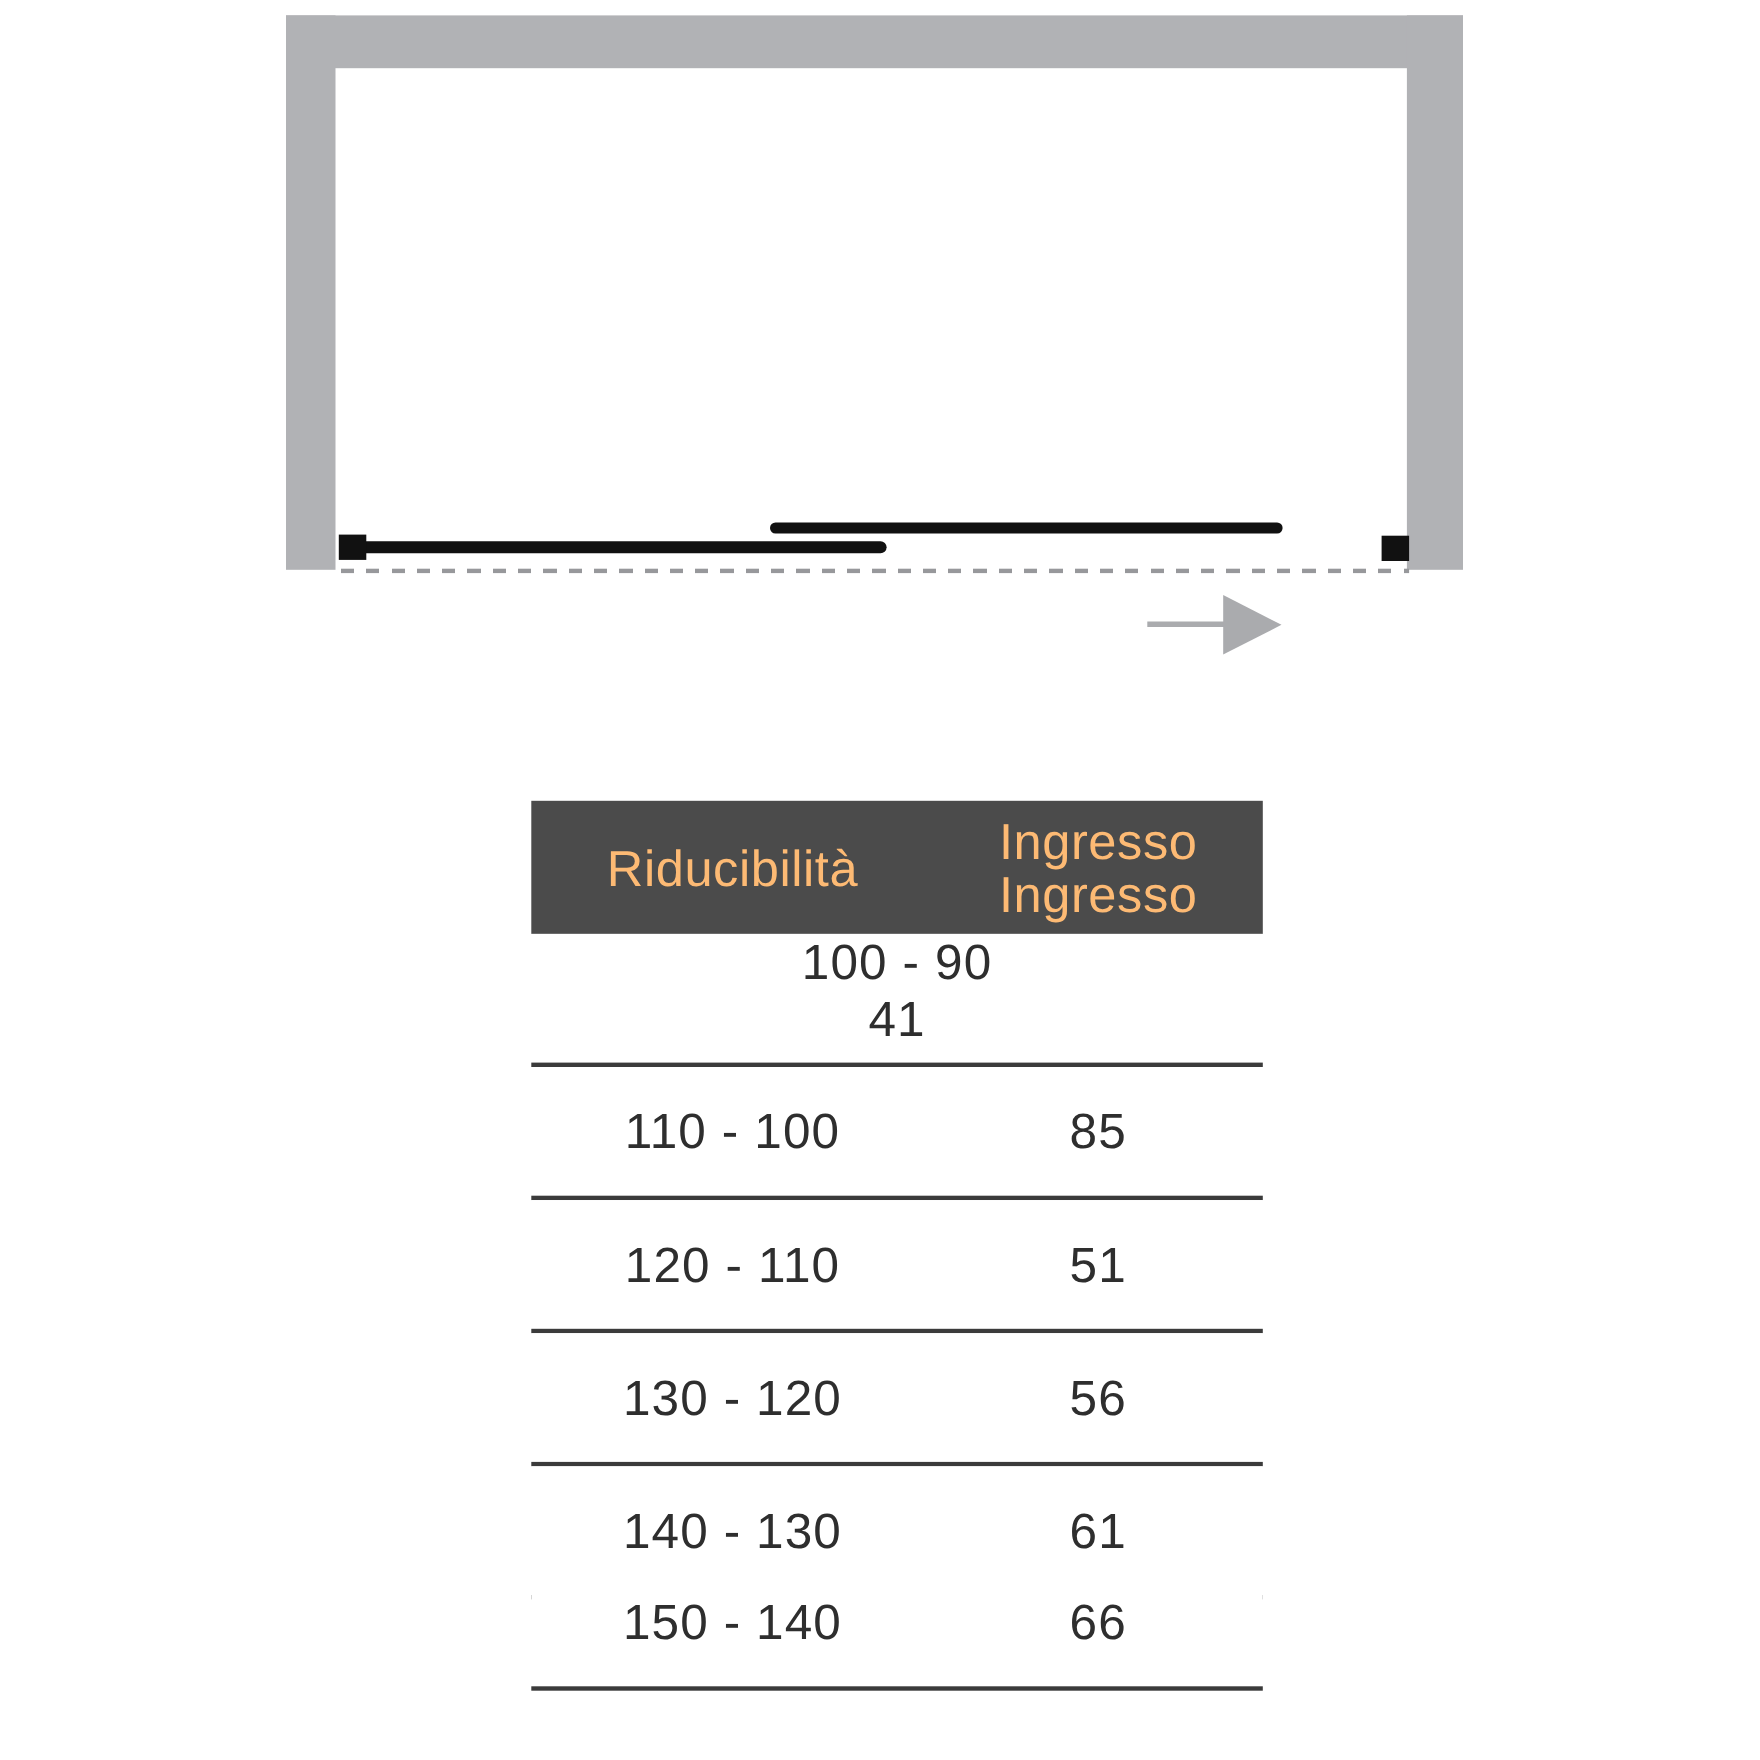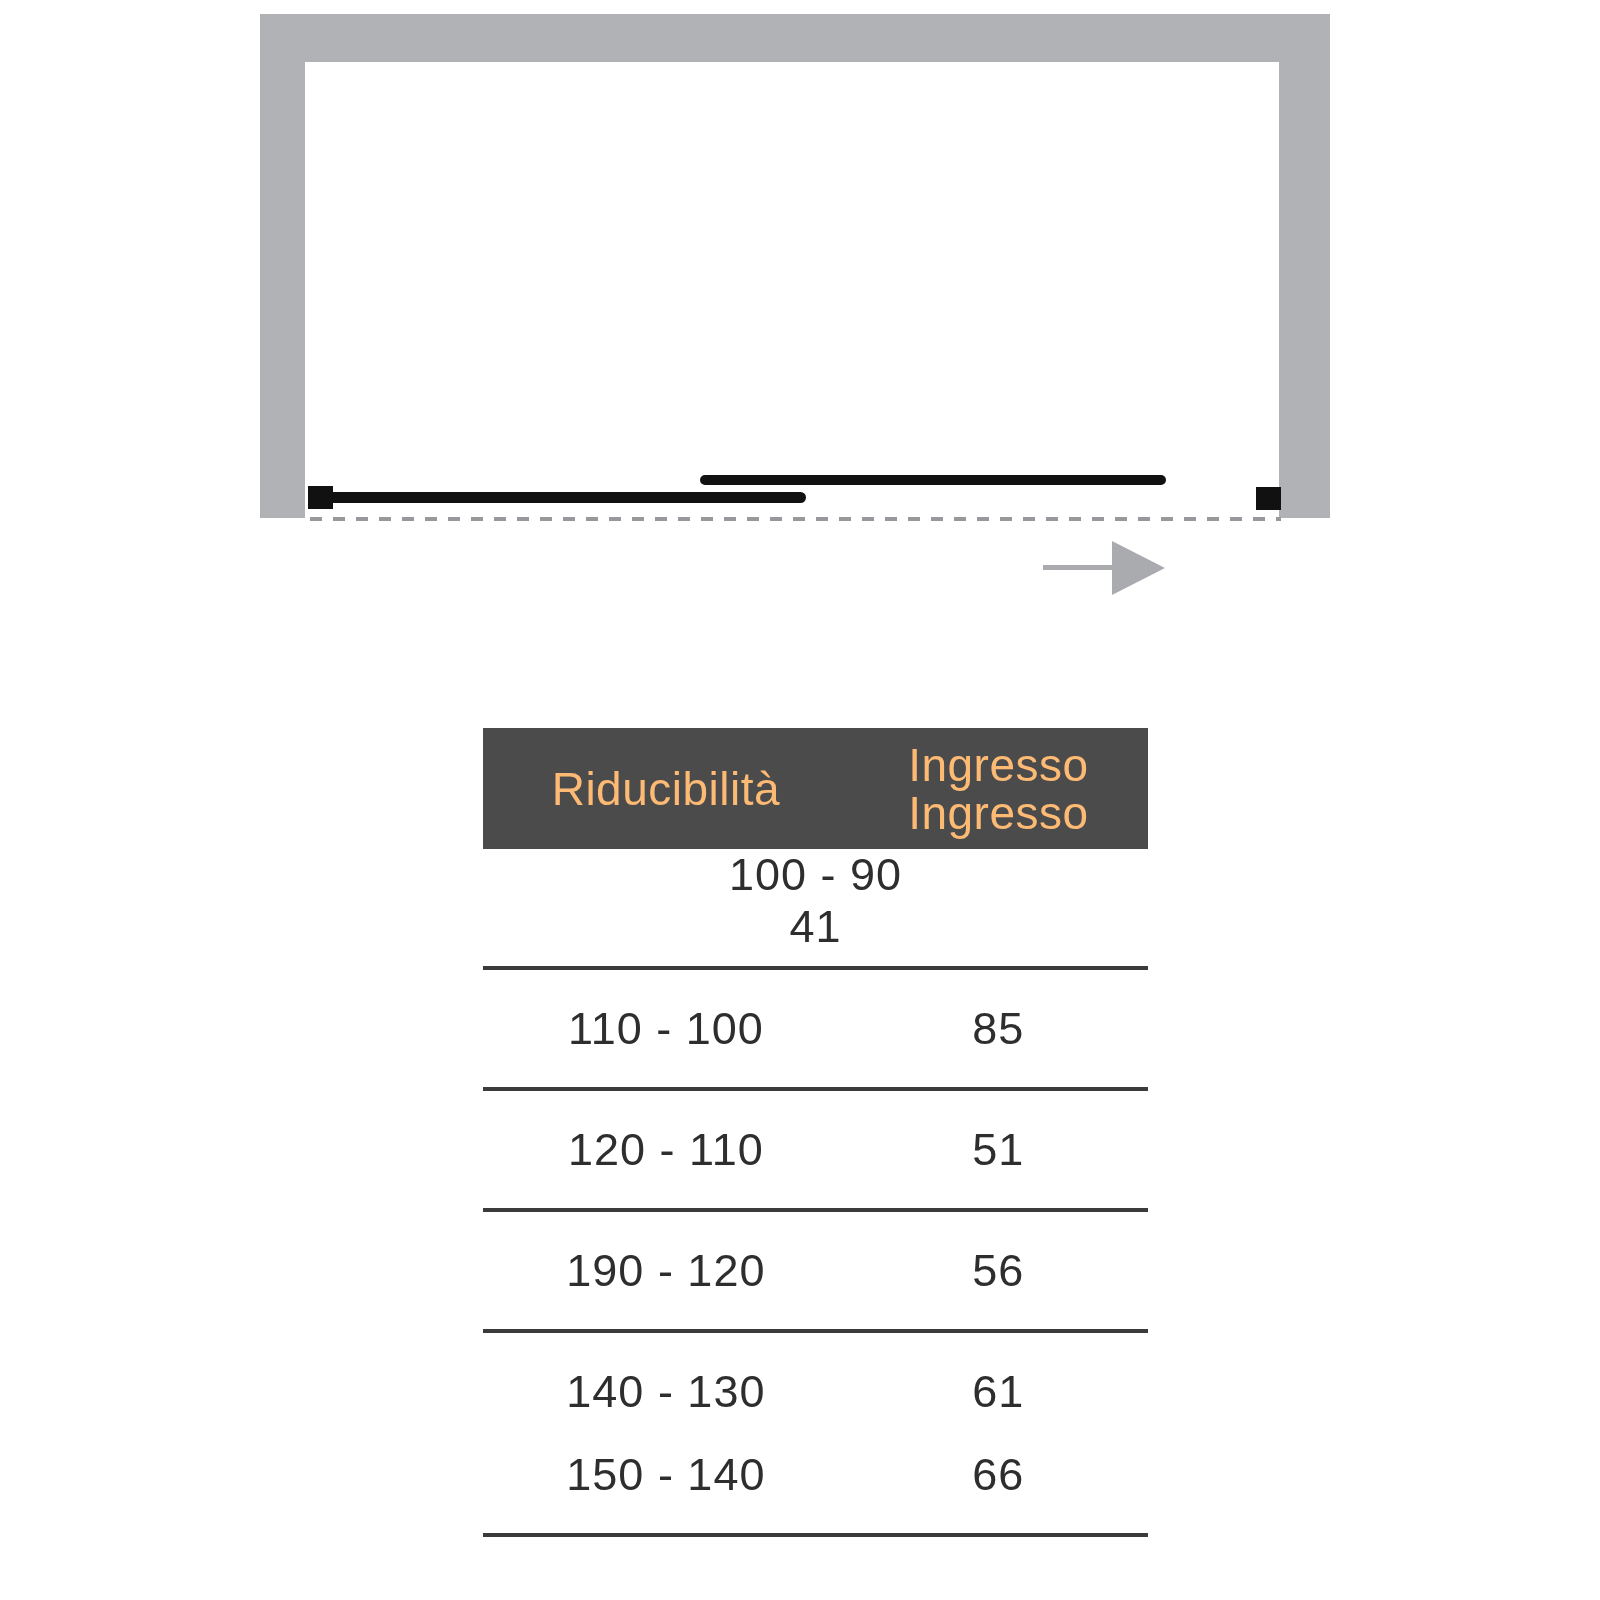--- a/index.html
+++ b/index.html
@@ -130,21 +130,21 @@
     <div class="col1">110 - 100</div>
     <div class="col2">85</div>
   </div>
 
   <div class="spec-row row-2">
     <div class="col1">120 - 110</div>
     <div class="col2">51</div>
   </div>
 
   <div class="spec-row row-3">
-    <div class="col1">190 - 120</div>
+    <div class="col1">130 - 120</div>
     <div class="col2">56</div>
   </div>
 
   <div class="spec-row row-4">
     <div class="col1">140 - 130</div>
     <div class="col2">61</div>
   </div>
 
   <div class="spec-row row-5">
     <div class="col1">150 - 140</div>

